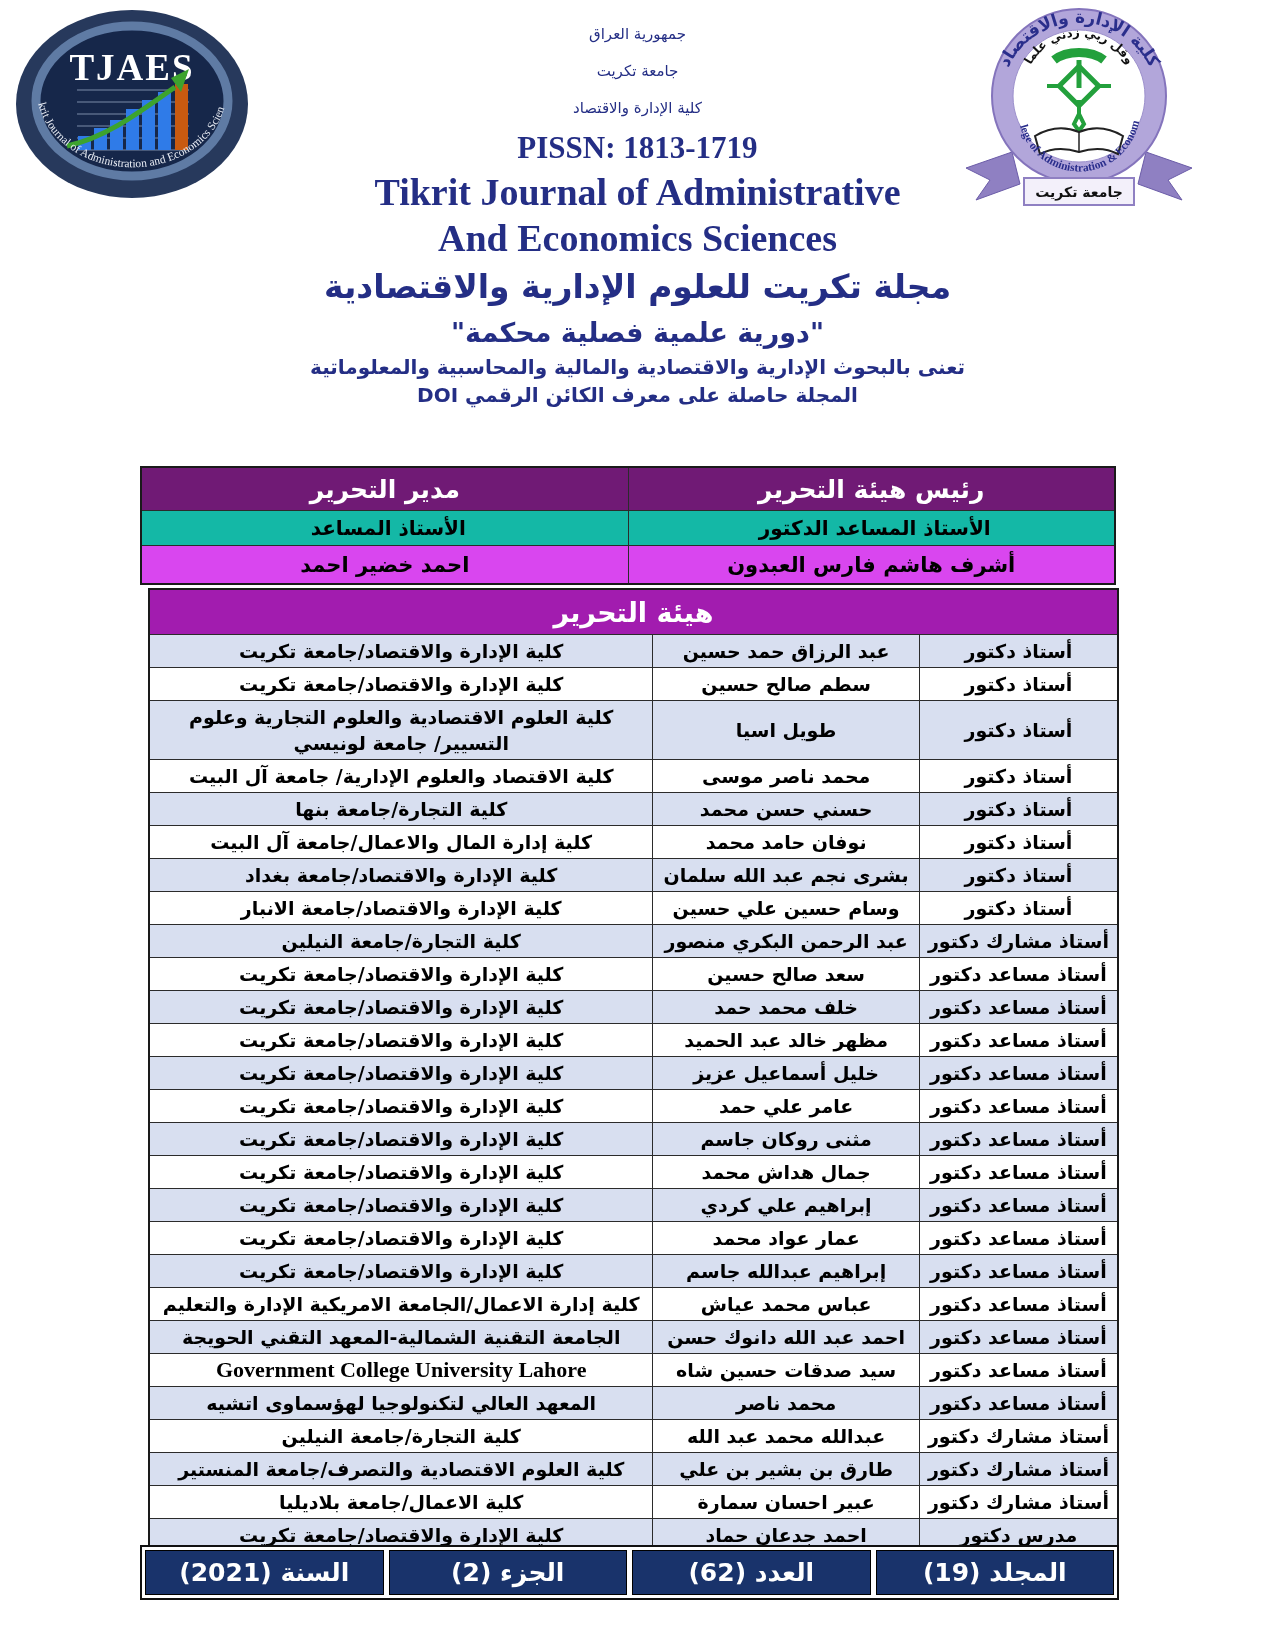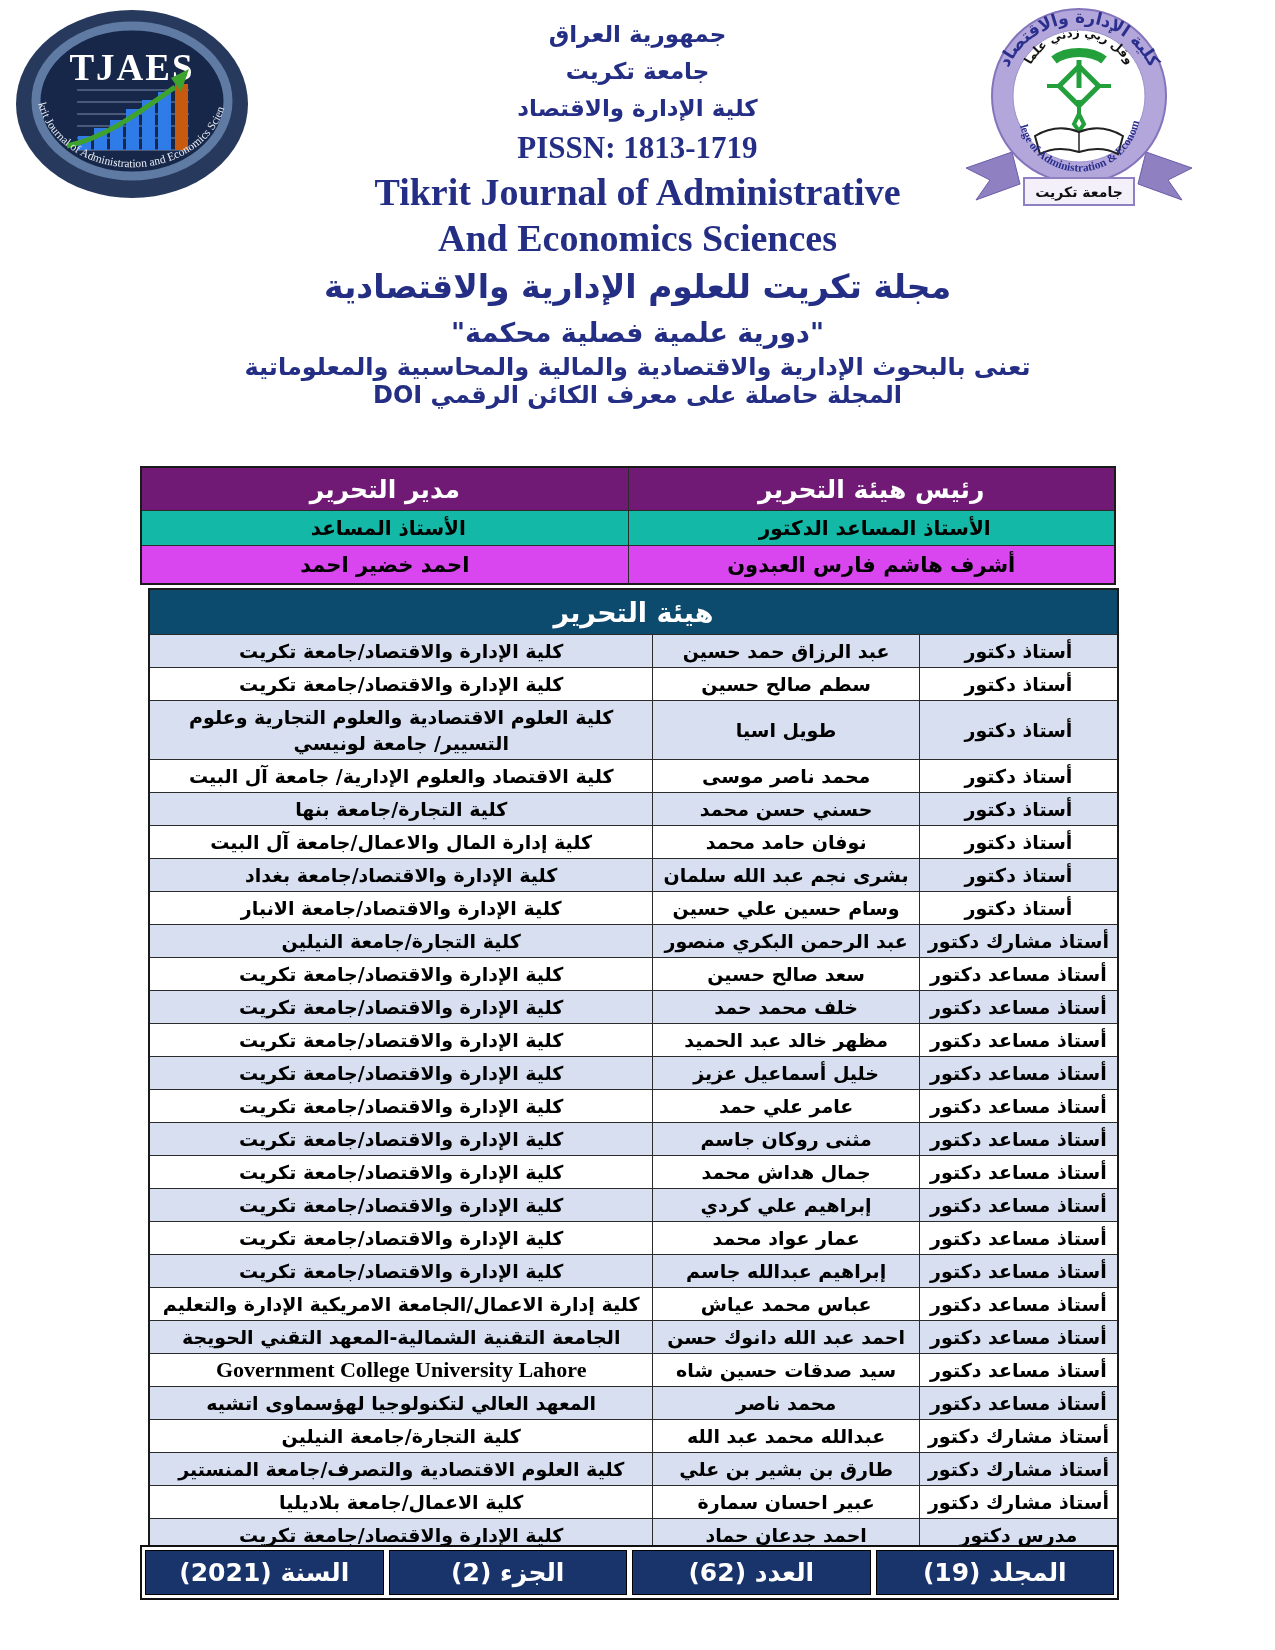--- a/index.html
+++ b/index.html
@@ -2,43 +2,43 @@
 <html lang="ar"><head>
 <meta charset="utf-8">
 <style>
   html,body{margin:0;padding:0;}
   body{
     width:1275px;height:1650px;position:relative;background:#ffffff;
     font-family:"DejaVu Sans",sans-serif;overflow:hidden;
   }
   
   .header-block{position:absolute;top:16px;left:0;right:0;text-align:center;color:#242E85;}
-  .gov-line{font-size:23px;font-weight:bold;line-height:37px;direction:rtl;}
+  .gov-line{font-size:15px;font-weight:normal;line-height:37px;direction:rtl;}
   .pissn-line{font-family:"Liberation Serif",serif;font-size:31px;font-weight:bold;line-height:42px;}
   .title-en{font-family:"Liberation Serif",serif;font-size:38px;font-weight:bold;line-height:46px;}
   .title-ar{font-size:33px;font-weight:bold;line-height:52px;direction:rtl;}
   .subtitle-ar{font-size:27px;font-weight:bold;line-height:40px;direction:rtl;}
-  .scope-line{font-size:24px;font-weight:bold;line-height:28px;direction:rtl;}
+  .scope-line{font-size:20px;font-weight:bold;line-height:28px;direction:rtl;}
   
   .tjaes-logo{position:absolute;left:15px;top:8px;}
   .college-logo{position:absolute;left:948px;top:4px;}
   
   table{border-collapse:collapse;}
   .doc-table{position:absolute;direction:rtl;}
   .doc-table td,.doc-table th{
     border:1px solid #2b2b2b;text-align:center;vertical-align:middle;
     color:#000;font-weight:bold;
   }
   .editors-table{top:466px;left:140px;width:976px;border:2px solid #1a1a1a;}
   .editors-table .head-row th{background:#701a75;color:#fff;font-size:25px;height:40px;}
   .editors-table .rank-row td{background:#14b8a6;font-size:20px;height:32px;padding-left:8px;}
   .editors-table .name-row td{background:#d946ef;font-size:21px;height:35px;}
   .editors-table th,.editors-table td{width:50%;}
   .board-table{top:588px;left:148px;width:971px;border:2px solid #1a1a1a;}
-  .board-table .board-title th{background:#0c4a6e;color:#fff;font-size:27px;height:42px;}
+  .board-table .board-title th{background:#a21caf;color:#fff;font-size:27px;height:42px;}
   .board-table td{font-size:19px;line-height:26px;padding:3px 8px;}
   .cell-degree{width:20.5%;}
   .cell-name{width:27.5%;}
   .cell-affiliation{width:52%;}
   .row-light td{background:#D8DFF0;}
   .row-white td{background:#ffffff;}
   td.latin{font-family:"Liberation Serif",serif;font-size:22px;}
   
   .footer-bar{
     position:absolute;top:1545px;left:140px;width:979px;height:55px;

